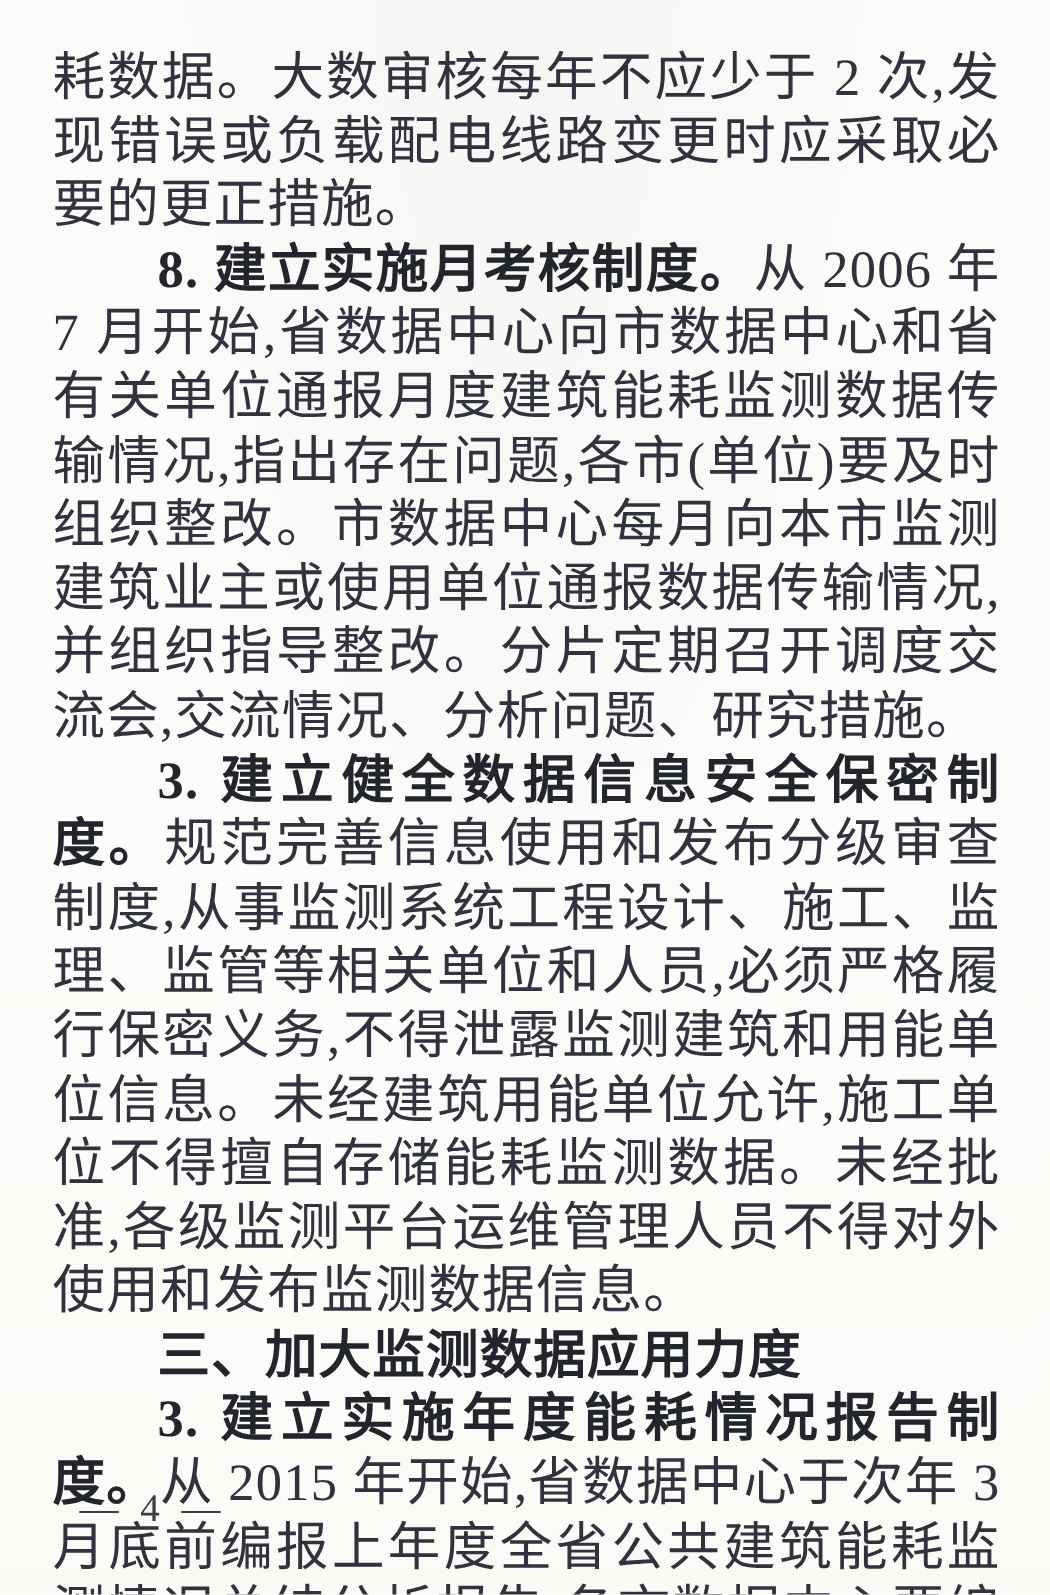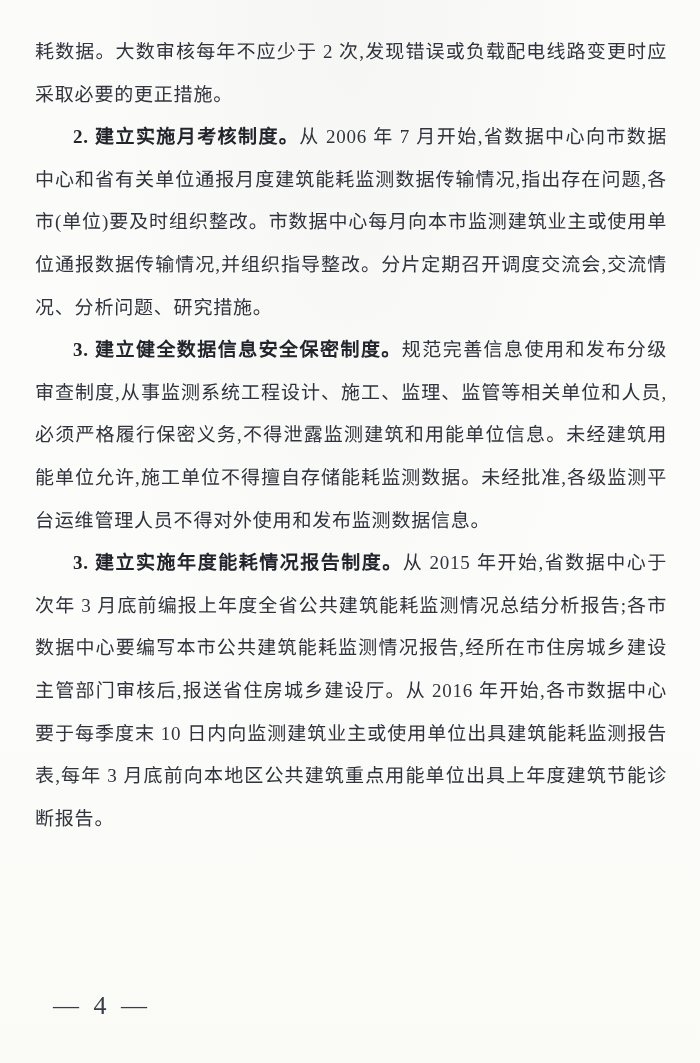--- a/index.html
+++ b/index.html
@@ -22,21 +22,21 @@
     width: 700px;
     height: 1063px;
     background:
       radial-gradient(ellipse at 50% 0%, rgba(230,230,228,0.25), rgba(0,0,0,0) 55%),
       linear-gradient(180deg, #fbfbf9 0%, #fcfcfa 60%, #fafaf7 100%);
     box-sizing: border-box;
     padding: 31px 33px 0 35px;
   }
   .body-text p {
     margin: 0;
-    font-size: 19px;
+    font-size: 35px;
     line-height: 42.6px;
     text-align: justify;
     text-justify: inter-character;
     letter-spacing: 0.8px;
     word-break: break-all;
   }
   .body-text p.indent {
     text-indent: 2em;
   }
   .lead {
@@ -59,23 +59,24 @@
   }
 </style>
 </head>
 <body>
 
 <div class="page">
   <div class="body-text">
 
     <p><span>耗数据。大数审核每年不应少于 2 次,发现错误或负载配电线路变更时应采取必要的更正措施。</span></p>
 
-    <p class="indent"><span class="lead">2. 建立实施月考核制度。</span><span>从 2006 年 7 月开始,省数据中心向市数据中心和省有关单位通报月度建筑能耗监测数据传输情况,指出存在问题,各市(单位)要及时组织整改。市数据中心每月向本市监测建筑业主或使用单位通报数据传输情况,并组织指导整改。分片定期召开调度交流会,交流情况、分析问题、研究措施。</span></p>
+    <p class="indent"><span class="lead">8. 建立实施月考核制度。</span><span>从 2006 年 7 月开始,省数据中心向市数据中心和省有关单位通报月度建筑能耗监测数据传输情况,指出存在问题,各市(单位)要及时组织整改。市数据中心每月向本市监测建筑业主或使用单位通报数据传输情况,并组织指导整改。分片定期召开调度交流会,交流情况、分析问题、研究措施。</span></p>
 
     <p class="indent"><span class="lead">3. 建立健全数据信息安全保密制度。</span><span>规范完善信息使用和发布分级审查制度,从事监测系统工程设计、施工、监理、监管等相关单位和人员,必须严格履行保密义务,不得泄露监测建筑和用能单位信息。未经建筑用能单位允许,施工单位不得擅自存储能耗监测数据。未经批准,各级监测平台运维管理人员不得对外使用和发布监测数据信息。</span></p>
 
+    <p class="indent heading"><span>三、加大监测数据应用力度</span></p>
 
     <p class="indent"><span class="lead">3. 建立实施年度能耗情况报告制度。</span><span>从 2015 年开始,省数据中心于次年 3 月底前编报上年度全省公共建筑能耗监测情况总结分析报告;各市数据中心要编写本市公共建筑能耗监测情况报告,经所在市住房城乡建设主管部门审核后,报送省住房城乡建设厅。从 2016 年开始,各市数据中心要于每季度末 10 日内向监测建筑业主或使用单位出具建筑能耗监测报告表,每年 3 月底前向本地区公共建筑重点用能单位出具上年度建筑节能诊断报告。</span></p>
 
   </div>
 
   <div class="page-footer">— 4 —</div>
 </div>
 
 </body></html>

